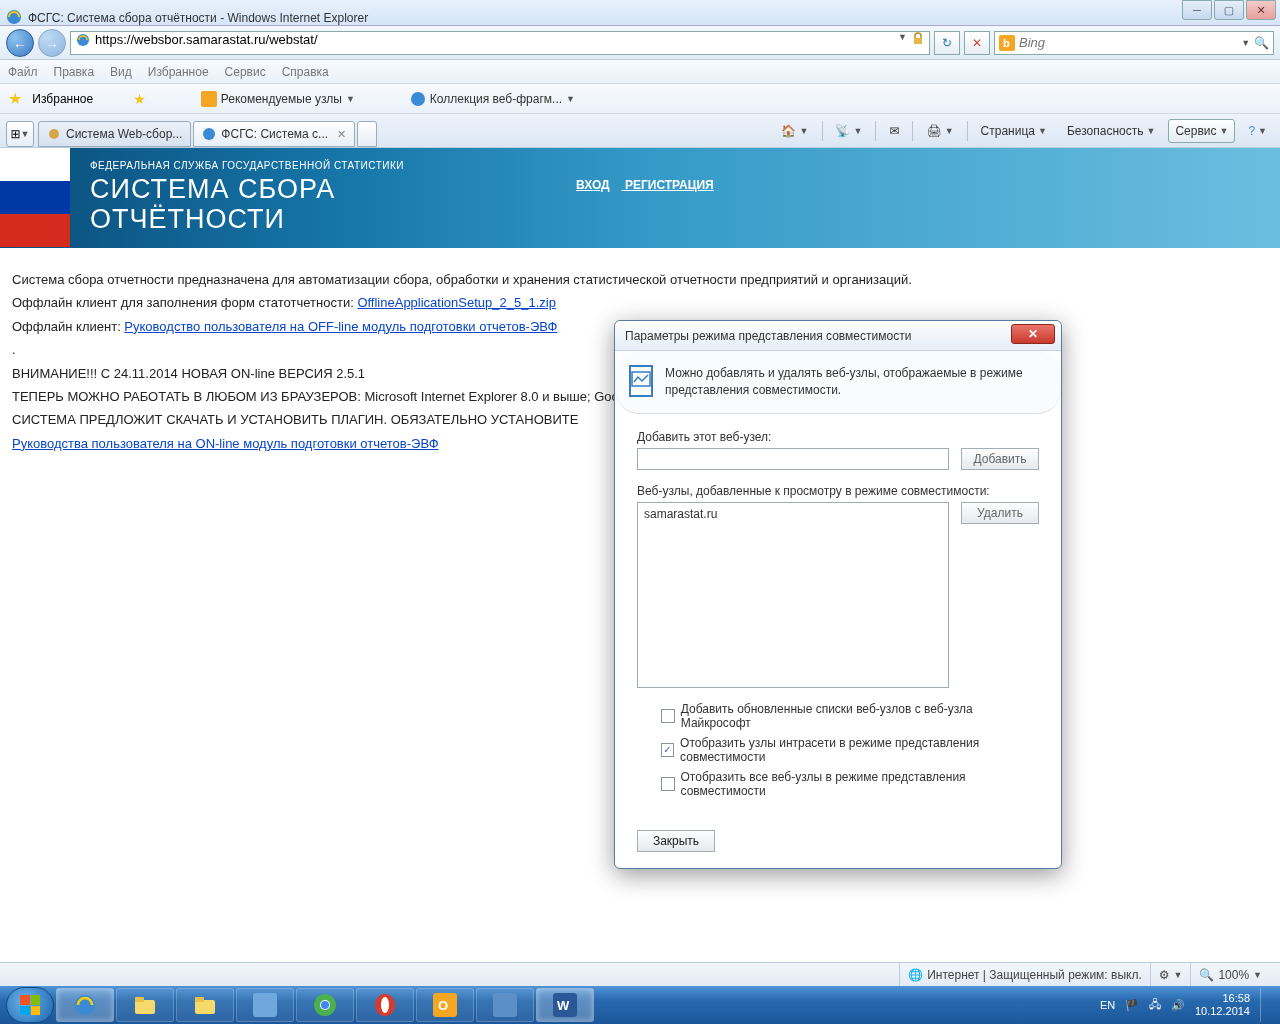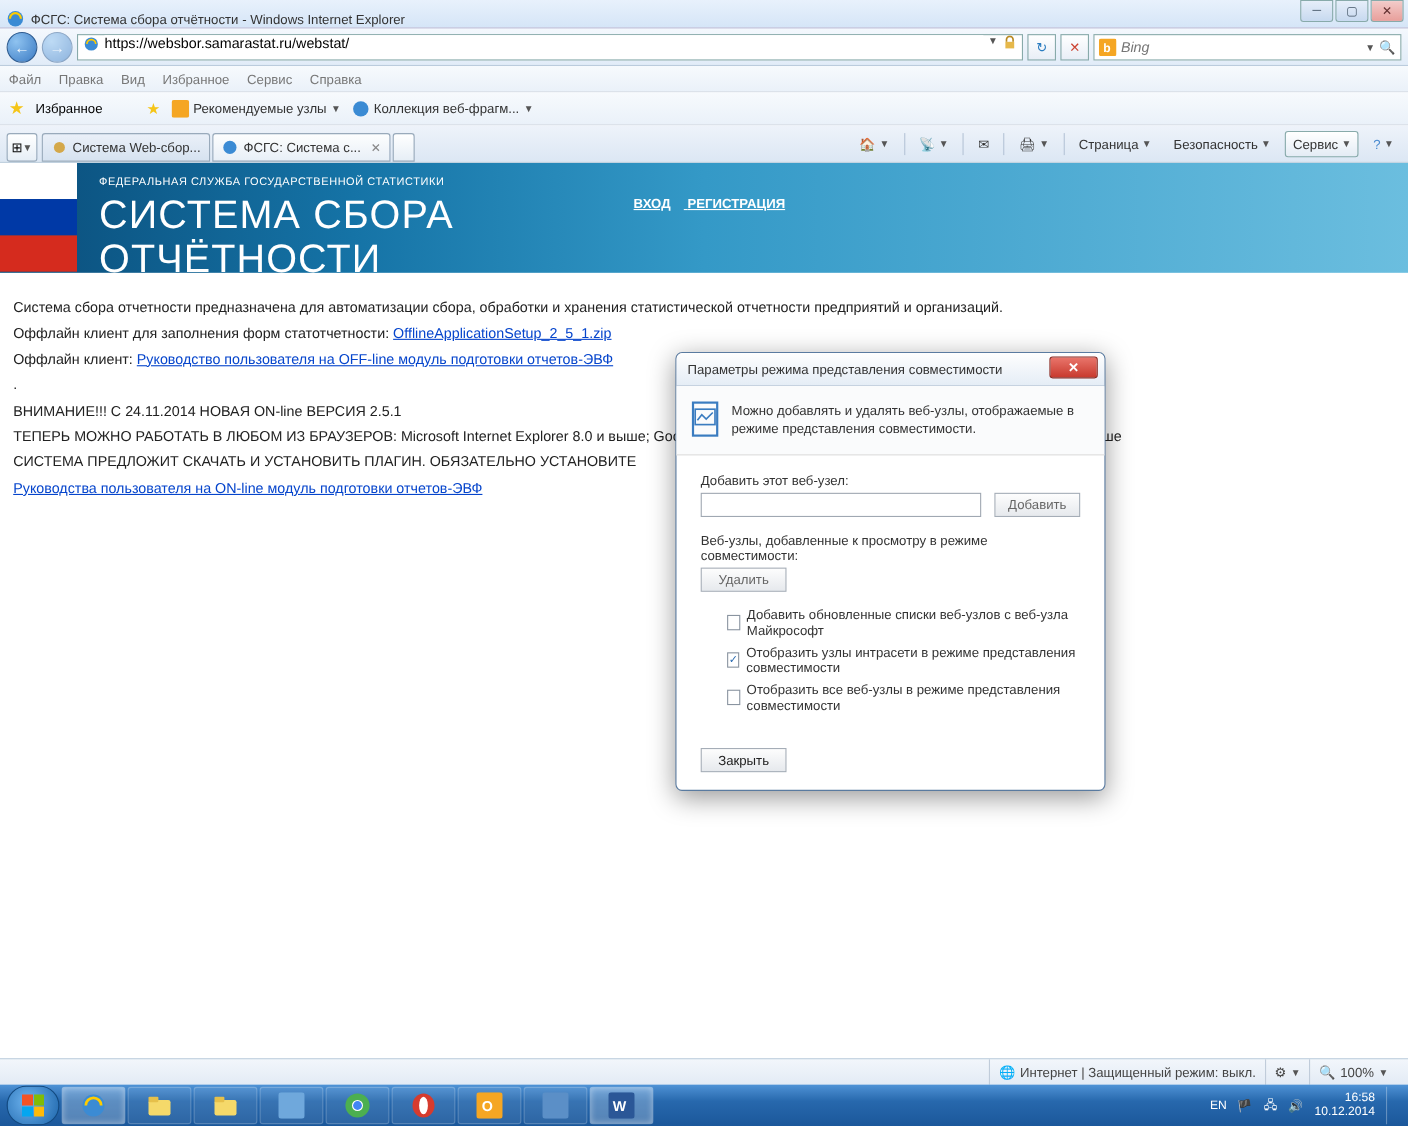--- a/index.html
+++ b/index.html
@@ -24,51 +24,51 @@
 .search-wrap { width: 280px; display: flex; align-items: center; background: #fff; border: 1px solid #8aa; height: 24px; padding: 0 4px; gap: 4px; }
 .search-wrap input { border: none; flex: 1; font-size: 13px; outline: none; color: #888; font-style: italic; }
 
 
 .menubar { height: 24px; background: linear-gradient(#f7fafd,#eaf1f9); display: flex; align-items: center; padding: 0 8px; gap: 16px; color: #777; font-size: 12px; border-bottom: 1px solid #d0d8e2; }
 .menubar span { cursor: default; }
 
 
 .favbar { height: 30px; background: linear-gradient(#f7fafd,#eaf1f9); display: flex; align-items: center; padding: 0 8px; gap: 10px; border-bottom: 1px solid #d0d8e2; }
 .favbar .star { color: #f5c518; font-size: 16px; }
-.favbar-item { display: flex; align-items: center; gap: 4px; color: #333; }
+.favbar-item { display: flex; align-items: center; gap: 4px; color: #333; margin-left: 45px; }
 
 
 .tabrow { height: 34px; background: linear-gradient(#eef3fa,#dce7f4); display: flex; align-items: flex-end; padding: 0 6px; border-bottom: 1px solid #bcd; }
 .tab { height: 26px; border: 1px solid #9ab; background: linear-gradient(#fdfefe,#e8eff7); padding: 0 8px; display: flex; align-items: center; gap: 5px; border-radius: 3px 3px 0 0; margin-right: 2px; font-size: 12px; color: #333; max-width: 165px; }
 .tab.inactive { background: linear-gradient(#eaf0f8,#d6e2f0); }
 .tab .close-x { color: #888; font-size: 11px; margin-left: 4px; }
 .cmdbar { margin-left: auto; display: flex; align-items: center; gap: 6px; padding-bottom: 4px; }
 .cmd-btn { height: 24px; padding: 0 6px; border: 1px solid transparent; display: flex; align-items: center; gap: 3px; color: #333; font-size: 12px; }
 .cmd-btn.boxed { border: 1px solid #8aa; background: linear-gradient(#fff,#e4ecf5); border-radius: 3px; }
 .cmd-sep { width: 1px; height: 20px; background: #b5c4d6; }
 .drop-arrow { font-size: 9px; color: #555; }
 
 
 .page { height: 776px; overflow: hidden; position: relative; }
 .banner { height: 100px; background: linear-gradient(90deg, #0a4d7a 0%, #1573a6 25%, #3499c7 50%, #6bbedf 100%); position: relative; color: #fff; padding: 12px 0 0 90px; }
 .flag { position: absolute; left: 0; top: 0; width: 70px; height: 100px; }
 .flag .stripe { height: 33px; }
 .banner .sub { font-size: 10px; letter-spacing: 0.5px; margin-bottom: 4px; }
-.banner .main { font-size: 36px; font-weight: 300; letter-spacing: 1px; line-height: 1.1; }
+.banner .main { font-size: 27px; font-weight: 300; letter-spacing: 1px; line-height: 1.1; }
 .banner .links { position: absolute; left: 576px; top: 30px; font-size: 12px; font-weight: bold; text-decoration: underline; }
 .banner .links a { color: #fff; margin-right: 12px; }
 
 .content { padding: 20px 12px; font-size: 13px; color: #222; line-height: 1.8; }
 .content a { color: #0645cc; text-decoration: underline; }
 
 
-.dialog { position: absolute; left: 614px; top: 320px; width: 391px; background: #fff; border: 1px solid #5a7ba0; box-shadow: 0 6px 24px rgba(0,0,0,0.4); border-radius: 6px; z-index: 50; }
+.dialog { position: absolute; left: 614px; top: 320px; width: 448px; background: #fff; border: 1px solid #5a7ba0; box-shadow: 0 6px 24px rgba(0,0,0,0.4); border-radius: 6px; z-index: 50; }
 .dlg-title { height: 30px; background: linear-gradient(#fefefe,#e5edf6); border-radius: 6px 6px 0 0; display: flex; align-items: center; padding: 0 10px; font-size: 12px; color: #333; border-bottom: 1px solid #c6d2e0; position: relative; }
 .dlg-close { position: absolute; right: 6px; top: 3px; width: 44px; height: 20px; background: linear-gradient(#e9756b,#c83a2e); border: 1px solid #8a2820; border-radius: 3px; color: #fff; display: flex; align-items: center; justify-content: center; font-weight: bold; }
-.dlg-info { display: flex; padding: 14px; gap: 12px; border-bottom: 1px solid #ddd; background: #fafbfc; }
+.dlg-info { display: flex; padding: 14px; gap: 12px; border-bottom: 1px solid #ddd; background: #fafbfc; border-radius: 24px; }
 .dlg-info .icn { width: 32px; height: 32px; border: 2px solid #3a7cc0; display: flex; align-items: center; justify-content: center; color: #3a7cc0; }
 .dlg-info .txt { font-size: 12px; color: #333; line-height: 1.4; }
 .dlg-body { padding: 16px 22px; font-size: 12px; color: #333; }
 .dlg-body label { display: block; margin-bottom: 4px; }
 .dlg-row { display: flex; gap: 12px; align-items: flex-start; margin-bottom: 14px; }
 .dlg-row input[type=text] { flex: 1; height: 22px; border: 1px solid #a0a8b2; padding: 0 4px; }
 .dlg-row .listbox { flex: 1; height: 186px; border: 1px solid #a0a8b2; padding: 4px 6px; background: #fff; }
 .dlg-btn { width: 78px; height: 22px; border: 1px solid #a5adb7; background: linear-gradient(#fdfdfd,#e6e9ed); font-size: 12px; color: #666; }
 .dlg-btn.enabled { color: #222; }
 .chk-row { display: flex; align-items: center; gap: 6px; margin: 6px 0; font-size: 12px; padding-left: 24px; }
@@ -269,20 +269,23 @@
     <div class="txt">Можно добавлять и удалять веб-узлы, отображаемые в режиме представления совместимости.</div>
   </div>
   <div class="dlg-body">
     <label>Добавить этот веб-узел:</label>
     <div class="dlg-row">
       <input type="text" style="">
       <button class="dlg-btn">Добавить</button>
     </div>
     <label>Веб-узлы, добавленные к просмотру в режиме совместимости:</label>
     <div class="dlg-row">
+      <div class="listbox">
+        <div>samarastat.ru</div>
+      </div>
       <button class="dlg-btn">Удалить</button>
     </div>
     <div class="chk-row">
       <div class="chk"></div>
       <span>Добавить обновленные списки веб-узлов с веб-узла Майкрософт</span>
     </div>
     <div class="chk-row">
       <div class="chk">✓</div>
       <span>Отобразить узлы интрасети в режиме представления совместимости</span>
     </div>

